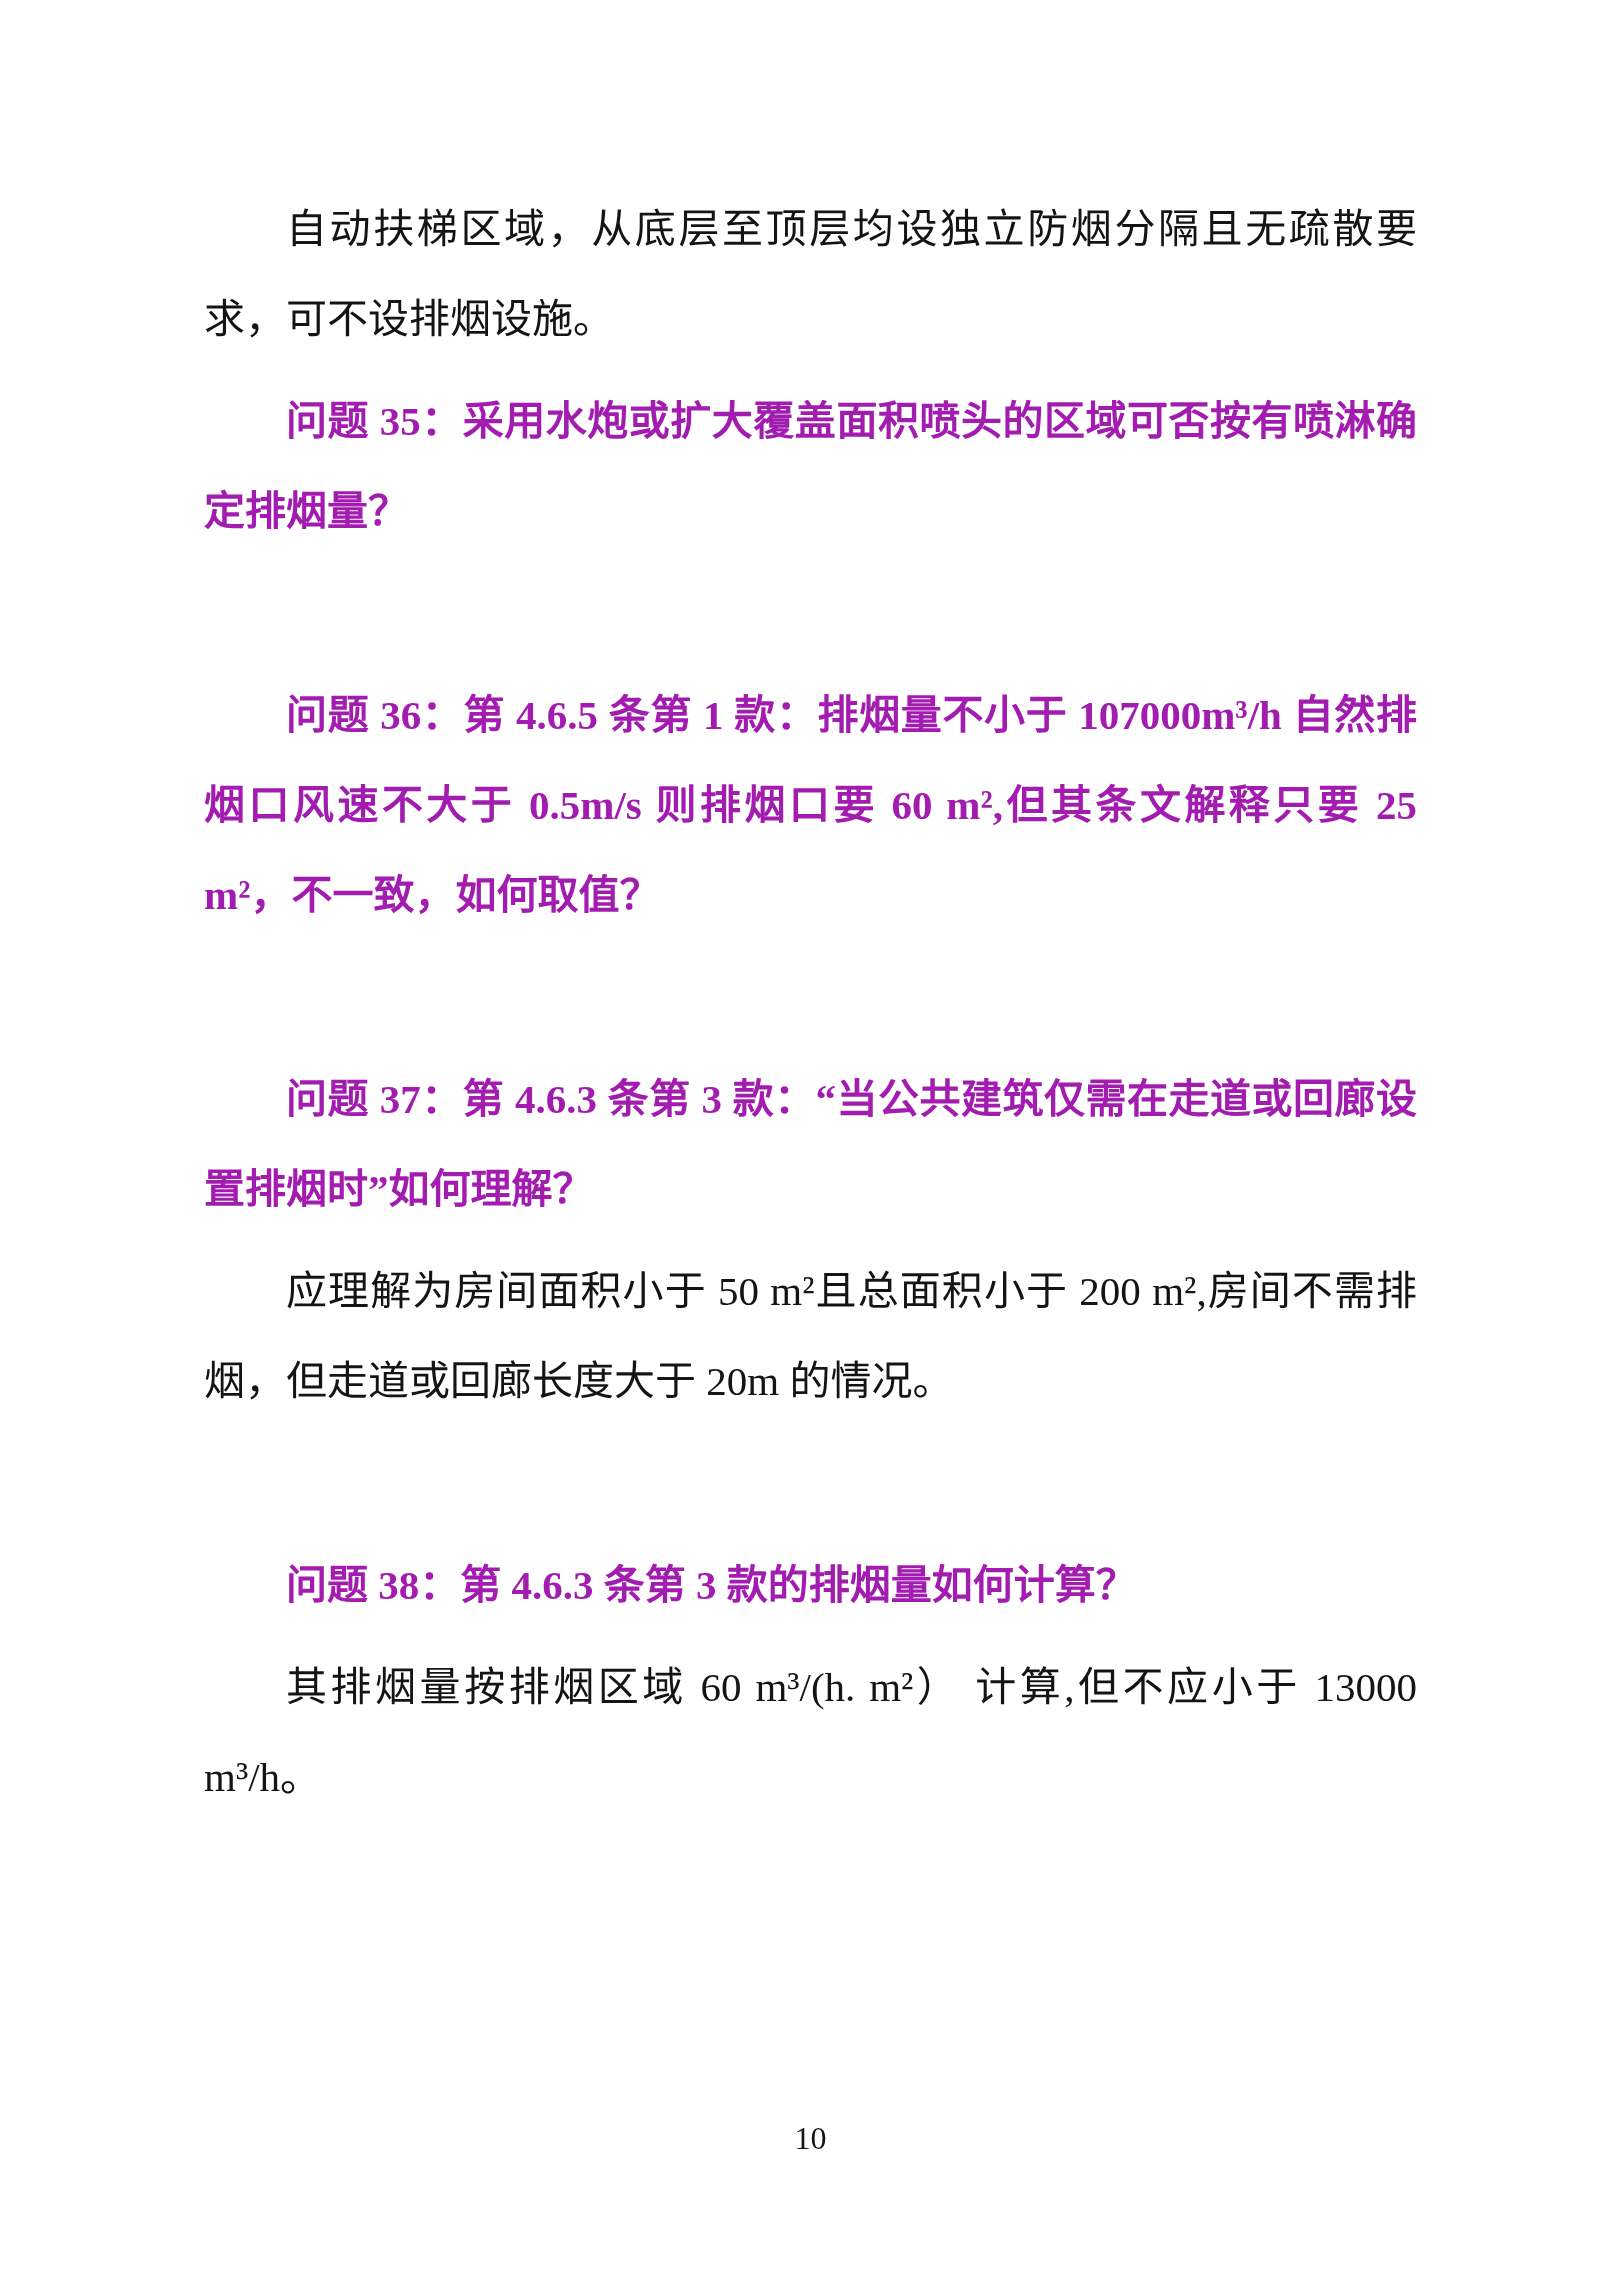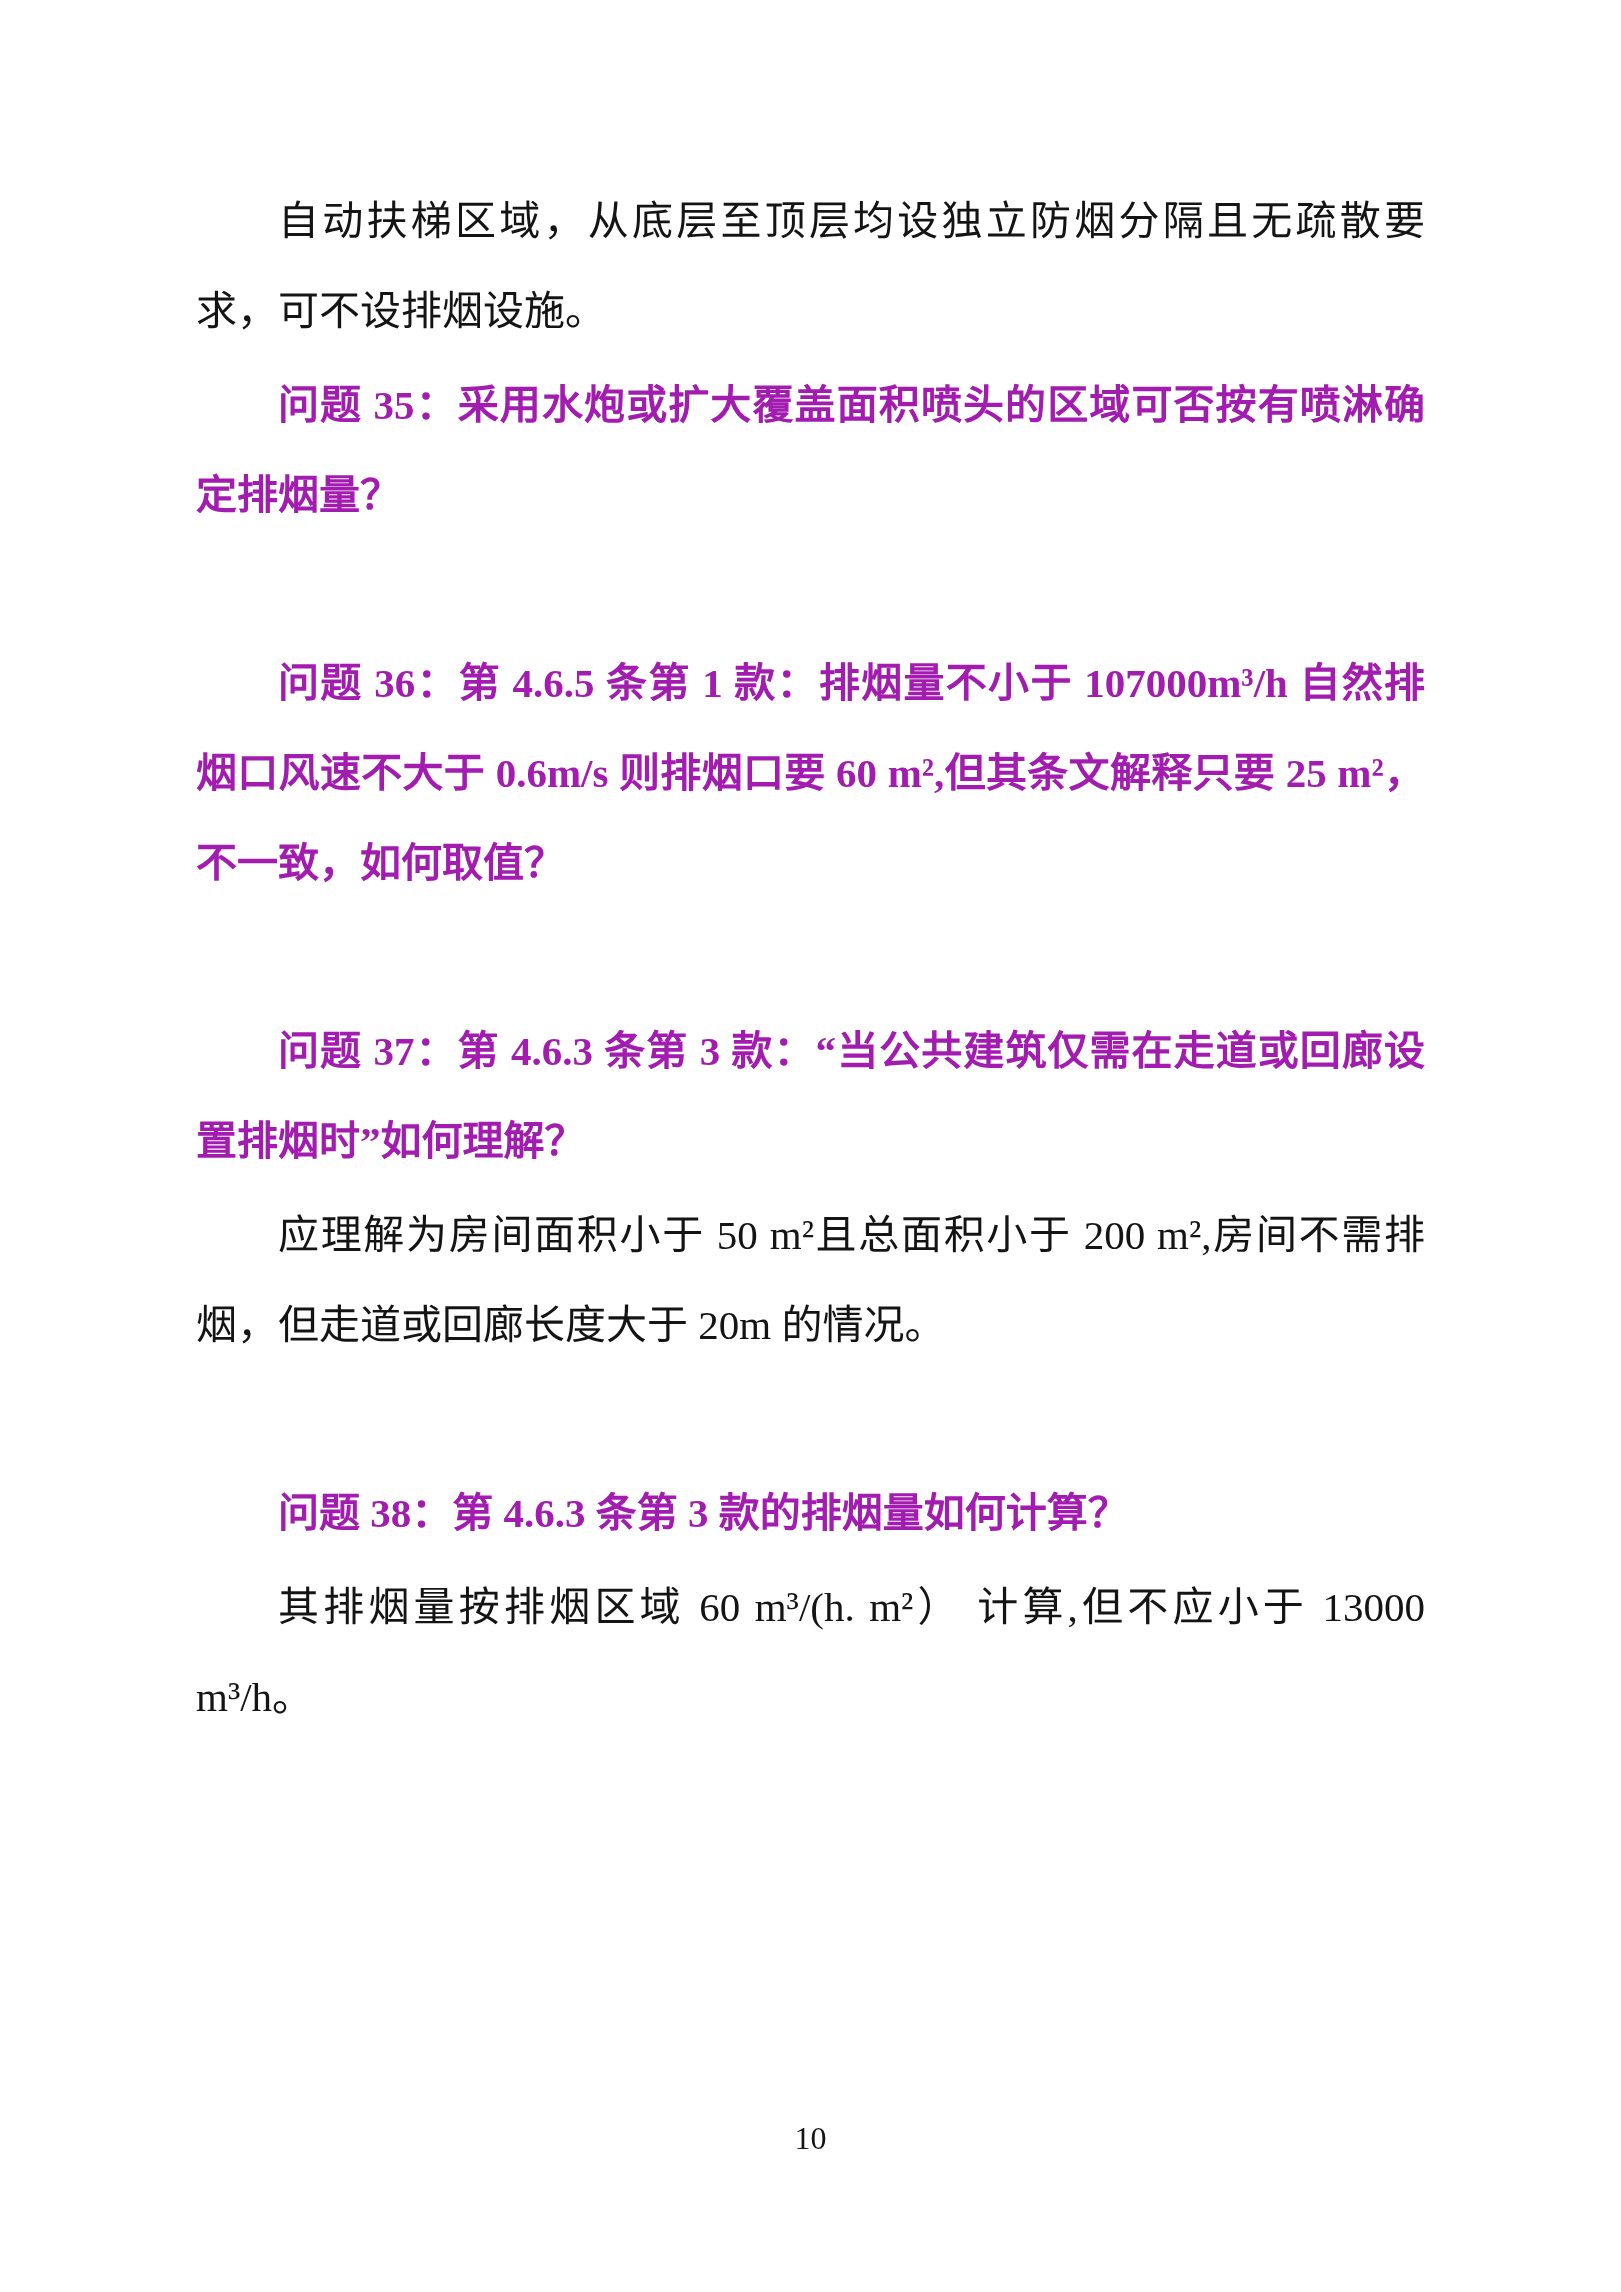--- a/index.html
+++ b/index.html
@@ -20,21 +20,21 @@
     inset: 0;
     background: #ffffff;
   }
   .content {
     position: absolute;
     top: 172px;
     left: 192px;
     width: 1237px;
   }
   p.para {
-    margin: 4px;
+    margin: 12px;
     font-size: 41px;
     line-height: 90px;
     text-align: justify;
     text-indent: 2em;
     letter-spacing: 0;
     word-break: break-word;
   }
   p.answer {
     color: #141414;
     font-weight: 400;
@@ -58,21 +58,21 @@
   }
 </style>
 </head>
 <body>
 
 <div class="page">
   <main class="content">
       <p class="para answer">自动扶梯区域，从底层至顶层均设独立防烟分隔且无疏散要求，可不设排烟设施。</p>
       <p class="para question">问题 35：采用水炮或扩大覆盖面积喷头的区域可否按有喷淋确定排烟量？</p>
       <div class="spacer"></div>
-      <p class="para question">问题 36：第 4.6.5 条第 1 款：排烟量不小于 107000m³/h 自然排烟口风速不大于 0.6m/s 则排烟口要 60 m²,但其条文解释只要 25 m²，不一致，如何取值？</p>
+      <p class="para question">问题 36：第 4.6.5 条第 1 款：排烟量不小于 107000m³/h 自然排烟口风速不大于 0.5m/s 则排烟口要 60 m²,但其条文解释只要 25 m²，不一致，如何取值？</p>
       <div class="spacer"></div>
       <p class="para question">问题 37：第 4.6.3 条第 3 款：“当公共建筑仅需在走道或回廊设置排烟时”如何理解？</p>
       <p class="para answer">应理解为房间面积小于 50 m²且总面积小于 200 m²,房间不需排烟，但走道或回廊长度大于 20m 的情况。</p>
       <div class="spacer"></div>
       <p class="para question">问题 38：第 4.6.3 条第 3 款的排烟量如何计算？</p>
       <p class="para answer">其排烟量按排烟区域 60 m³/(h. m²） 计算,但不应小于 13000 m³/h。</p>
     </main>
   <div class="page-number">10</div>
 </div>
 

